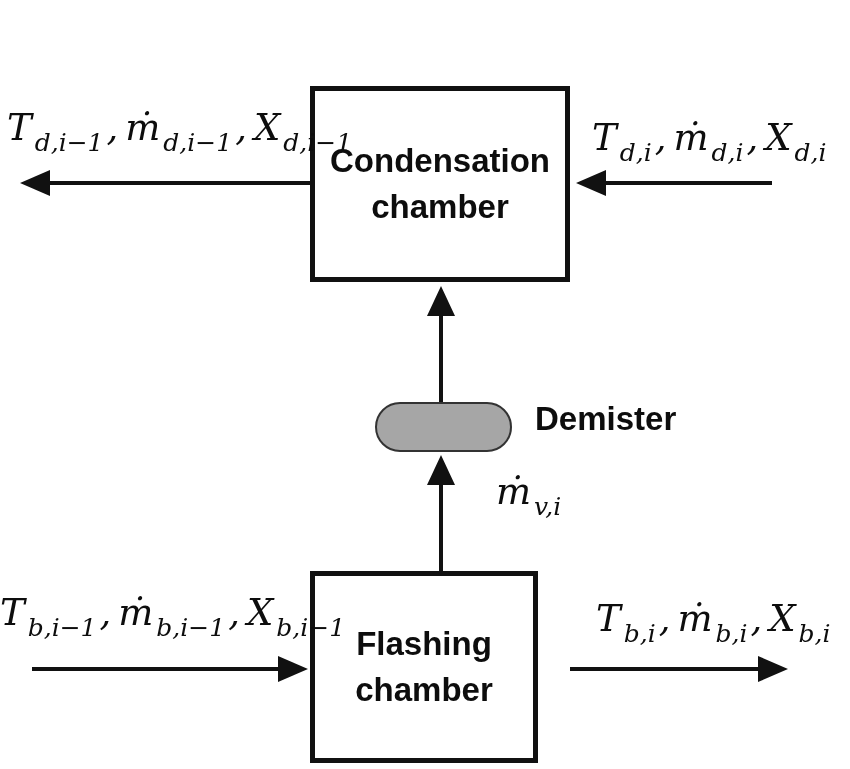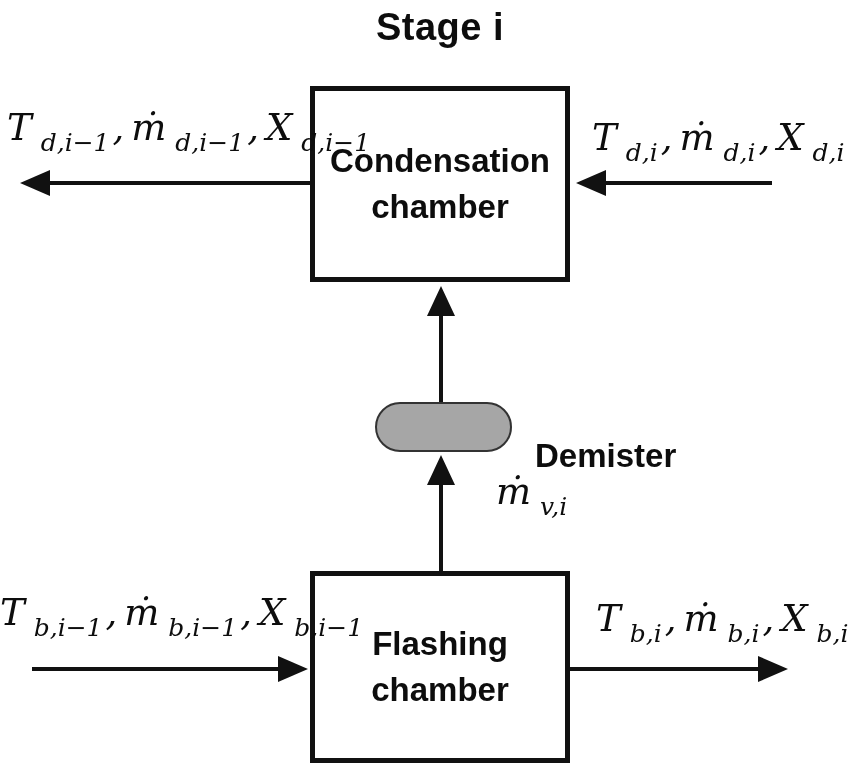--- a/index.html
+++ b/index.html
@@ -23,66 +23,65 @@
     letter-spacing:0.5px;
   }
   .box{
     position:absolute;
     border:5px solid var(--line);
     background:var(--bg);
     box-sizing:border-box;
     display:flex;align-items:center;justify-content:center;
   }
   .box.cond{left:310px;top:86px;width:260px;height:196px;}
-  .box.flash{left:310px;top:571px;width:260px;height:192px;}
+  .box.flash{left:310px;top:571px;width:228px;height:192px;}
   .box-text{
     text-align:center;
     font-size:33px;font-weight:bold;color:var(--text);
     line-height:1.38;
   }
   .demister-shape{
     position:absolute;left:375px;top:402px;width:137px;height:50px;
     background:var(--demister-fill);
     border:2px solid #333333;
     border-radius:26px;
     box-sizing:border-box;
   }
   .demister-label{
     position:absolute;left:535px;top:400px;
-    font-size:33px;font-weight:bold;color:var(--text);margin-top:37px;
+    font-size:33px;font-weight:bold;color:var(--text);
   }
   
   .shaft-h{position:absolute;height:4px;background:var(--line);}
   .shaft-v{position:absolute;width:4px;background:var(--line);}
   .head{position:absolute;width:0;height:0;}
   .head-left{border-top:13px solid transparent;border-bottom:13px solid transparent;border-right:30px solid var(--line);}
   .head-right{border-top:13px solid transparent;border-bottom:13px solid transparent;border-left:30px solid var(--line);}
   .head-up{border-left:14px solid transparent;border-right:14px solid transparent;border-bottom:30px solid var(--line);}
   
   .math{
     position:absolute;
     font-family:"DejaVu Serif","Liberation Serif",serif;
     font-style:italic;
     font-size:37px;color:var(--text);
     white-space:nowrap;
   }
   .math sub{
     font-size:25px;
     vertical-align:-11px;
     line-height:0;
-    margin-left:9px;
+    margin-left:3px;
   }
   .math .sep{margin:0 7px 0 3px;}
 </style>
 </head>
 <body>
 
 <div class="canvas">
 
-  <div class="title">Stage i</div>
 
   <div class="box cond">
     <div class="box-text">
       <div>Condensation</div>
       <div>chamber</div>
     </div>
   </div>
 
   <div class="box flash">
     <div class="box-text">

